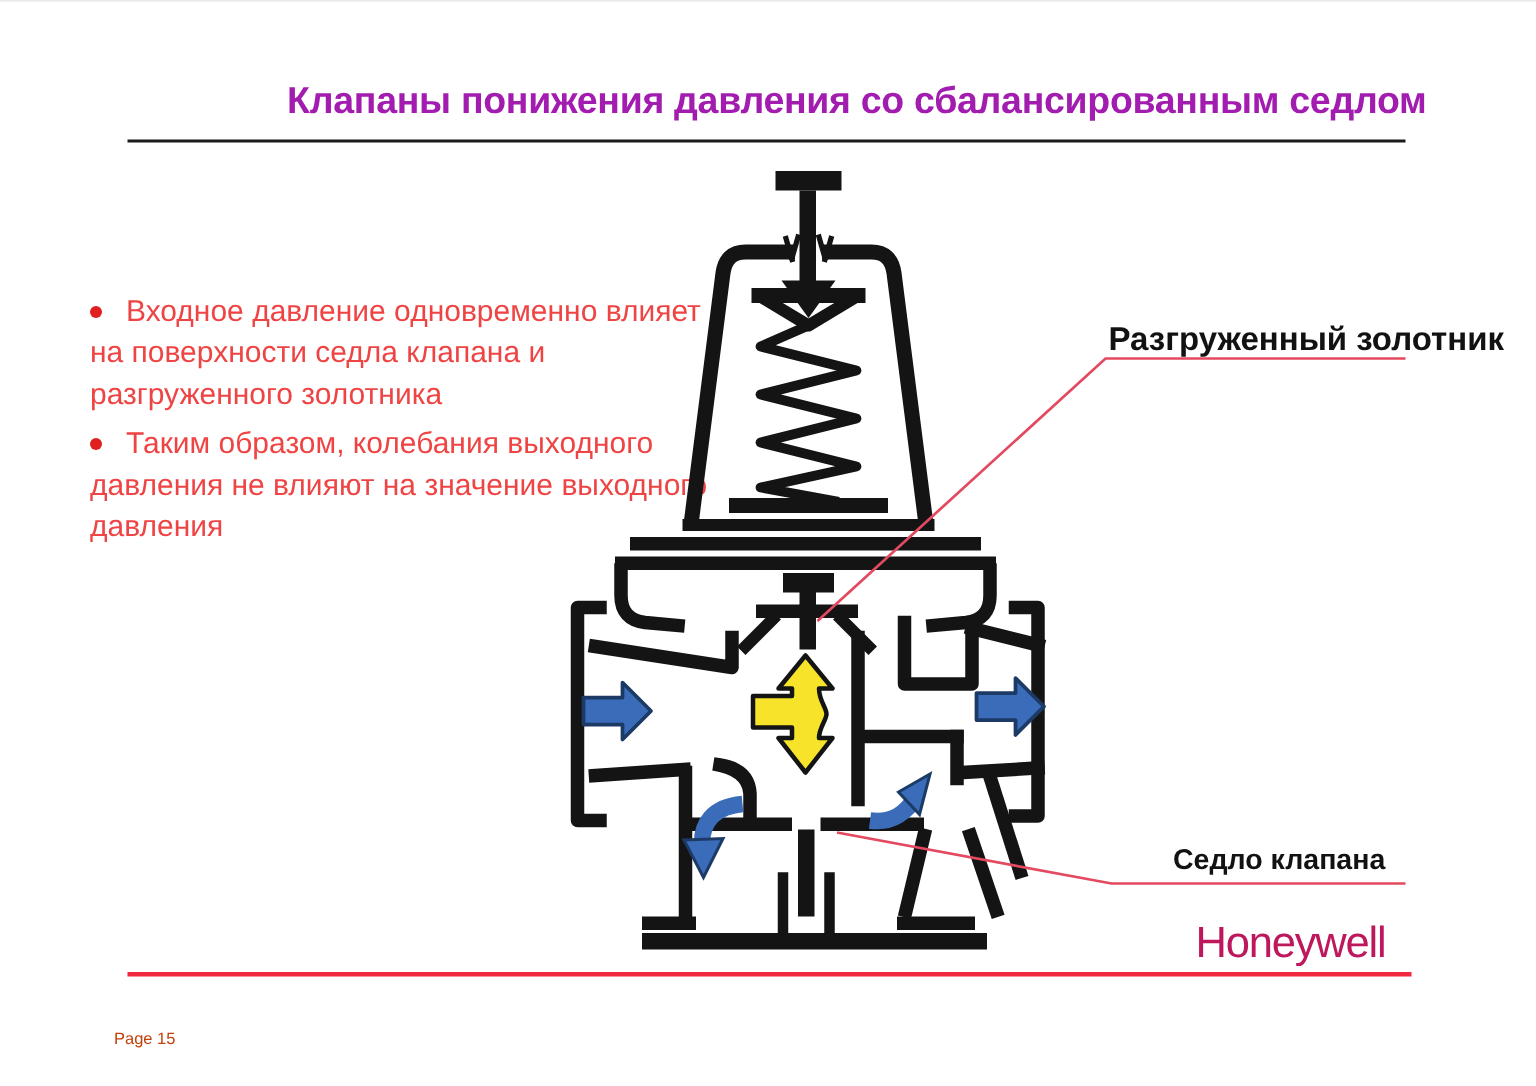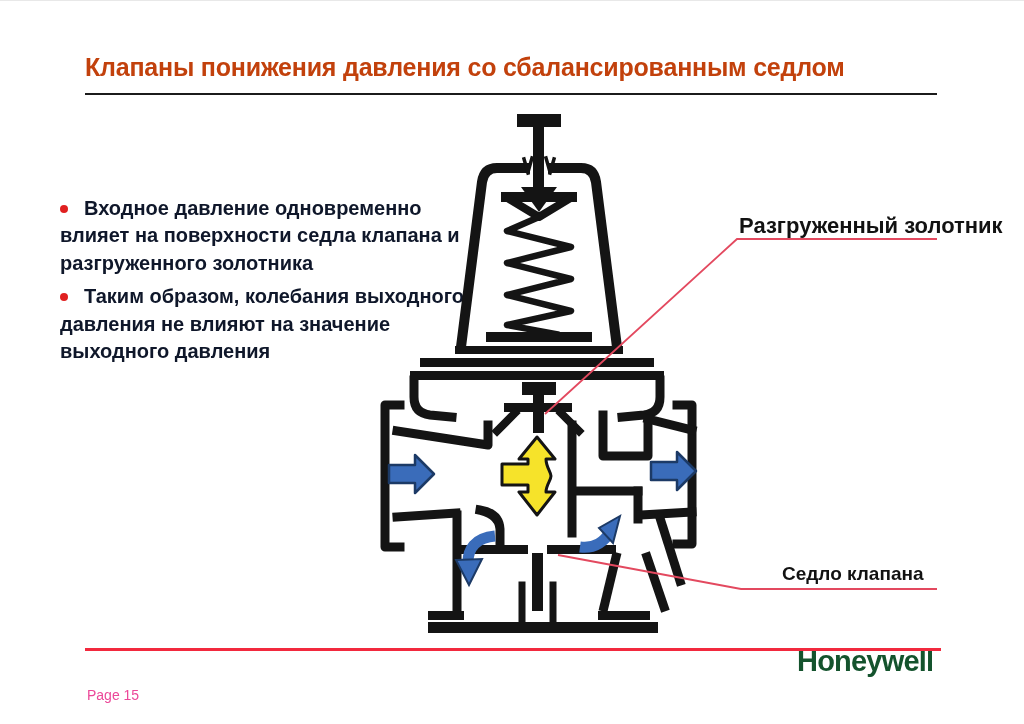--- a/index.html
+++ b/index.html
@@ -2,37 +2,37 @@
 <html><head>
 <meta charset="utf-8">
 <style>
   html,body{margin:0;padding:0;background:#ffffff;}
   #page{
     position:relative;width:1024px;height:724px;background:#ffffff;overflow:hidden;
     font-family:"Liberation Sans",sans-serif;color:#111;border-top:1px solid #e8e8e8;
   }
   .abs{position:absolute;}
   #slide-title{
-    left:85px;top:52px;width:866px;font-size:25px;font-weight:bold;color:#c2410c;
-    letter-spacing:-0.2px;white-space:nowrap;
+    left:85px;top:52px;width:866px;font-size:25px;font-weight:bold;color:#a21caf;
+    letter-spacing:-0.2px;white-space:nowrap;text-align:right;
   }
   #title-rule{left:85px;top:92px;width:852px;height:2px;background:#1b1b1b;}
-  #bullet-block{left:60px;top:194px;width:414px;font-size:20px;font-weight:bold;
-    line-height:1.37;color:#0f172a;}
+  #bullet-block{left:60px;top:194px;width:414px;font-size:20px;font-weight:normal;
+    line-height:1.37;color:#ef4444;}
   .bullet{margin:0 0 6px 0;}
   .dot{display:inline-block;width:8px;height:8px;border-radius:50%;background:#e02020;
     margin-right:16px;vertical-align:2px;}
   #diagram-svg{left:0;top:0;width:1024px;height:724px;}
   .callout{font-weight:bold;color:#121212;white-space:nowrap;}
   #callout-spool{left:739px;top:212px;font-size:22px;}
   #callout-seat{left:782px;top:562px;font-size:19px;text-align:right;}
-  #honeywell-logo{left:797px;top:612px;font-size:29px;font-weight:bold;color:#14532d;
-    letter-spacing:-0.8px;margin-top:32px;}
+  #honeywell-logo{left:797px;top:612px;font-size:29px;font-weight:normal;color:#be185d;
+    letter-spacing:-0.8px;}
   #footer-rule{left:85px;top:647px;width:856px;height:3px;background:#f2293e;}
-  #page-number{left:87px;top:686px;font-size:14px;color:#ec4899;}
+  #page-number{left:76px;top:686px;font-size:11px;color:#c2410c;}
 </style>
 </head>
 <body>
 
 <div id="page">
 
   <div class="abs" id="slide-title">Клапаны понижения давления со сбалансированным седлом</div>
   <div class="abs" id="title-rule"></div>
 
   <div class="abs" id="bullet-block">

